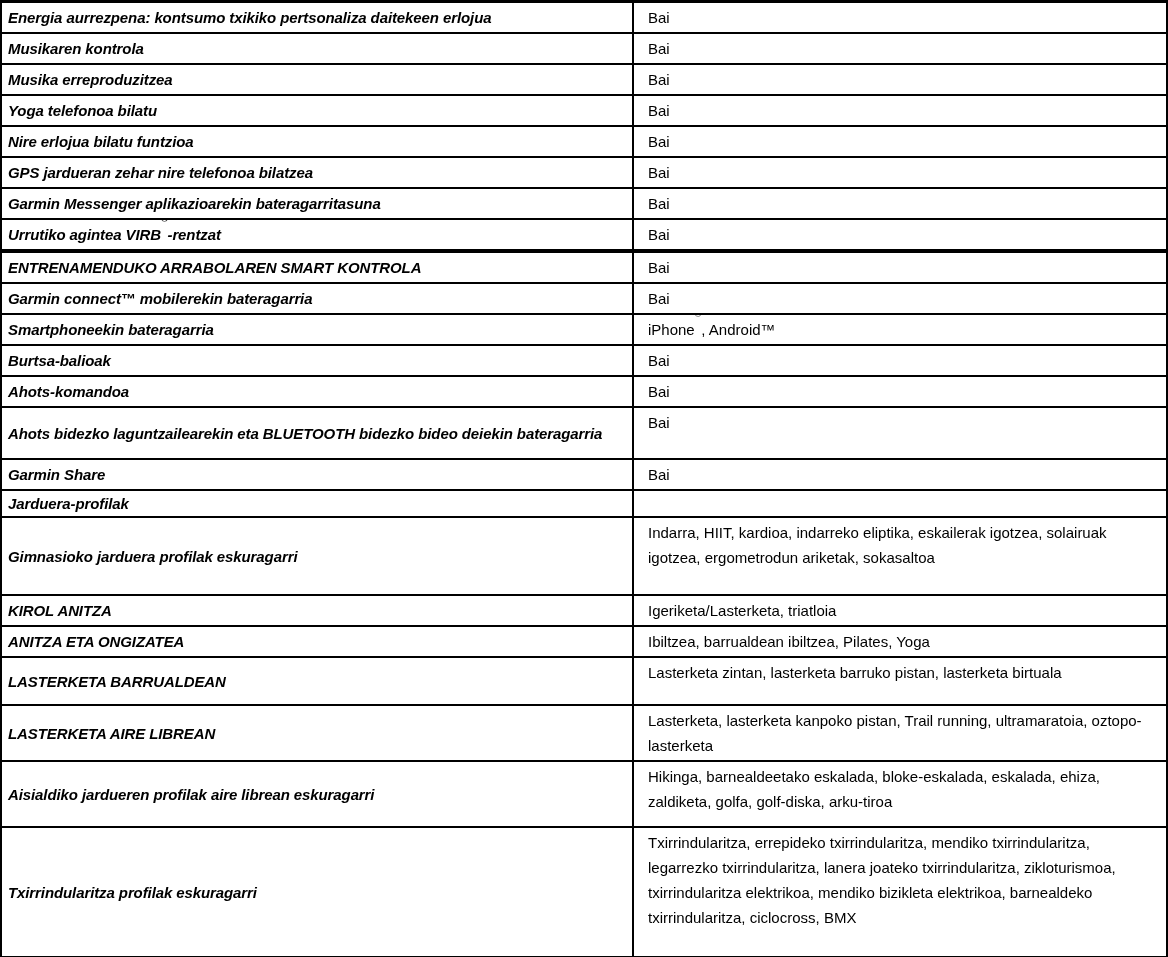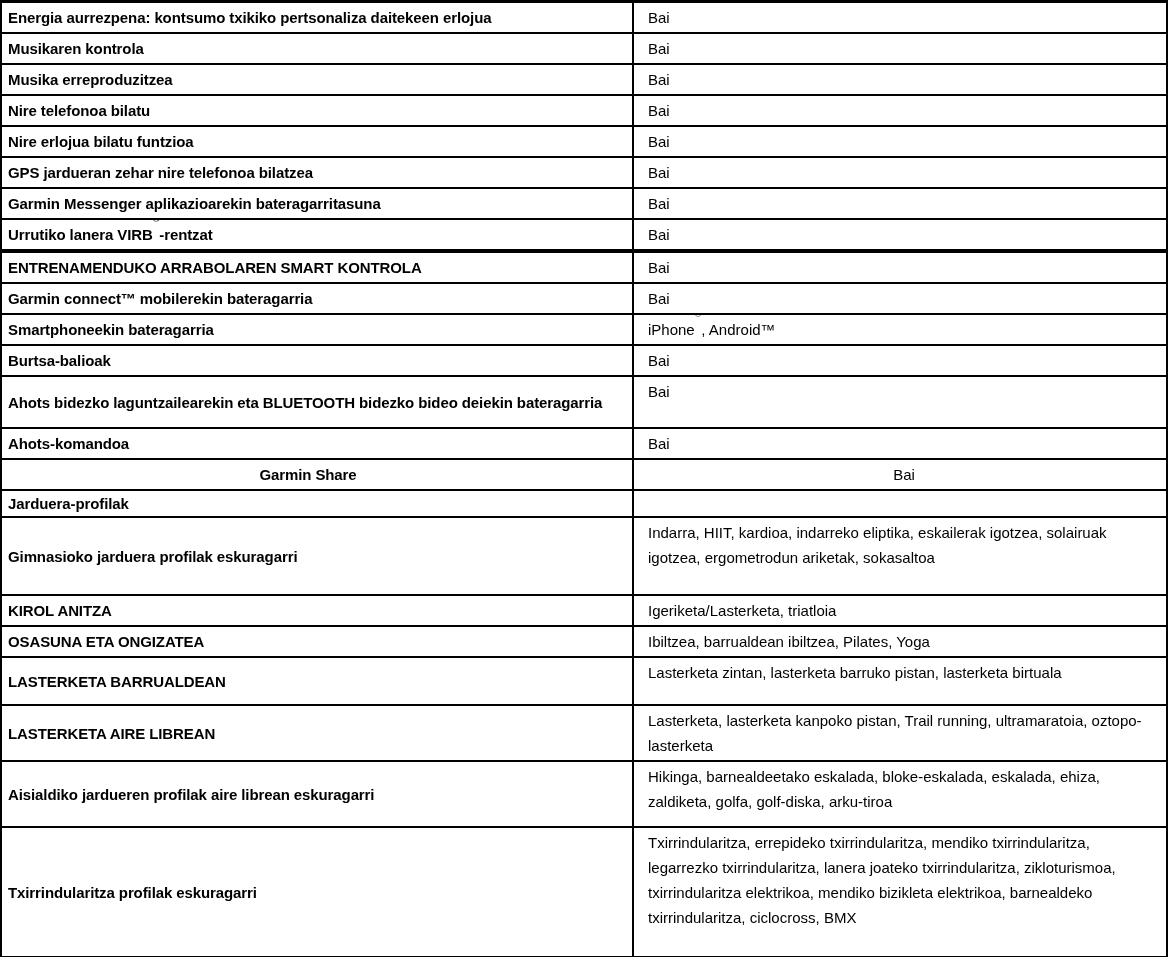--- a/index.html
+++ b/index.html
@@ -31,20 +31,21 @@
     font-size: 15px;
     line-height: 25px;
     overflow: hidden;
     word-wrap: break-word;
   }
   td.c1 {
     font-weight: bold;
     vertical-align: middle;
     padding: 0 24px 0 6px;
     letter-spacing: -0.1px;
+    font-style: italic;
   }
   td.c2 {
     font-weight: normal;
     vertical-align: top;
     padding: 2px 6px 2px 14px;
   }
   tr.thick-top > td {
     border-top: 4px solid #000000;
   }
   sup {
@@ -71,81 +72,81 @@
         </tr>
         <tr style="height: 25px; border-radius: 11px;">
           <td class="c1">Musikaren kontrola</td>
           <td class="c2">Bai</td>
         </tr>
         <tr style="height: 25px;">
           <td class="c1">Musika erreproduzitzea</td>
           <td class="c2">Bai</td>
         </tr>
         <tr style="height: 25px;">
-          <td class="c1">Nire telefonoa bilatu</td>
+          <td class="c1">Yoga telefonoa bilatu</td>
           <td class="c2">Bai</td>
         </tr>
         <tr style="height: 26px;">
           <td class="c1">Nire erlojua bilatu funtzioa</td>
           <td class="c2">Bai</td>
         </tr>
         <tr style="height: 25px; border-radius: 9px;">
           <td class="c1">GPS jardueran zehar nire telefonoa bilatzea</td>
           <td class="c2">Bai</td>
         </tr>
         <tr style="height: 26px; margin-left: 45px;">
           <td class="c1">Garmin Messenger aplikazioarekin bateragarritasuna</td>
           <td class="c2">Bai</td>
         </tr>
         <tr style="height: 26px;">
-          <td class="c1"><span>Urrutiko lanera VIRB</span><sup>®</sup><span>-rentzat</span></td>
+          <td class="c1"><span>Urrutiko agintea VIRB</span><sup>®</sup><span>-rentzat</span></td>
           <td class="c2">Bai</td>
         </tr>
         <tr class="thick-top" style="height: 25px; margin-left: 20px;">
           <td class="c1">ENTRENAMENDUKO ARRABOLAREN SMART KONTROLA</td>
           <td class="c2">Bai</td>
         </tr>
         <tr style="height: 27px;">
           <td class="c1">Garmin connect™ mobilerekin bateragarria</td>
           <td class="c2">Bai</td>
         </tr>
         <tr style="height: 28px;">
           <td class="c1">Smartphoneekin bateragarria</td>
           <td class="c2"><span>iPhone</span><sup>®</sup><span>, Android™</span></td>
         </tr>
         <tr style="height: 25px; margin-top: 20px;">
           <td class="c1">Burtsa-balioak</td>
           <td class="c2">Bai</td>
         </tr>
+        <tr style="height: 26px;">
+          <td class="c1">Ahots-komandoa</td>
+          <td class="c2">Bai</td>
+        </tr>
         <tr style="height: 52px;">
           <td class="c1">Ahots bidezko laguntzailearekin eta BLUETOOTH bidezko bideo deiekin bateragarria</td>
           <td class="c2">Bai</td>
         </tr>
         <tr style="height: 26px;">
-          <td class="c1">Ahots-komandoa</td>
-          <td class="c2">Bai</td>
-        </tr>
-        <tr style="height: 26px; text-align: center;">
           <td class="c1">Garmin Share</td>
           <td class="c2">Bai</td>
         </tr>
         <tr style="height: 25px;">
           <td class="c1">Jarduera-profilak</td>
           <td class="c2"></td>
         </tr>
         <tr style="height: 78px;">
           <td class="c1">Gimnasioko jarduera profilak eskuragarri</td>
           <td class="c2">Indarra, HIIT, kardioa, indarreko eliptika, eskailerak igotzea, solairuak igotzea, ergometrodun ariketak, sokasaltoa</td>
         </tr>
         <tr style="height: 25px;">
           <td class="c1">KIROL ANITZA</td>
           <td class="c2">Igeriketa/Lasterketa, triatloia</td>
         </tr>
         <tr style="height: 25px;">
-          <td class="c1">OSASUNA ETA ONGIZATEA</td>
+          <td class="c1">ANITZA ETA ONGIZATEA</td>
           <td class="c2">Ibiltzea, barrualdean ibiltzea, Pilates, Yoga</td>
         </tr>
         <tr style="height: 48px;">
           <td class="c1">LASTERKETA BARRUALDEAN</td>
           <td class="c2">Lasterketa zintan, lasterketa barruko pistan, lasterketa birtuala</td>
         </tr>
         <tr style="height: 56px;">
           <td class="c1">LASTERKETA AIRE LIBREAN</td>
           <td class="c2">Lasterketa, lasterketa kanpoko pistan, Trail running, ultramaratoia, oztopo-lasterketa</td>
         </tr>

